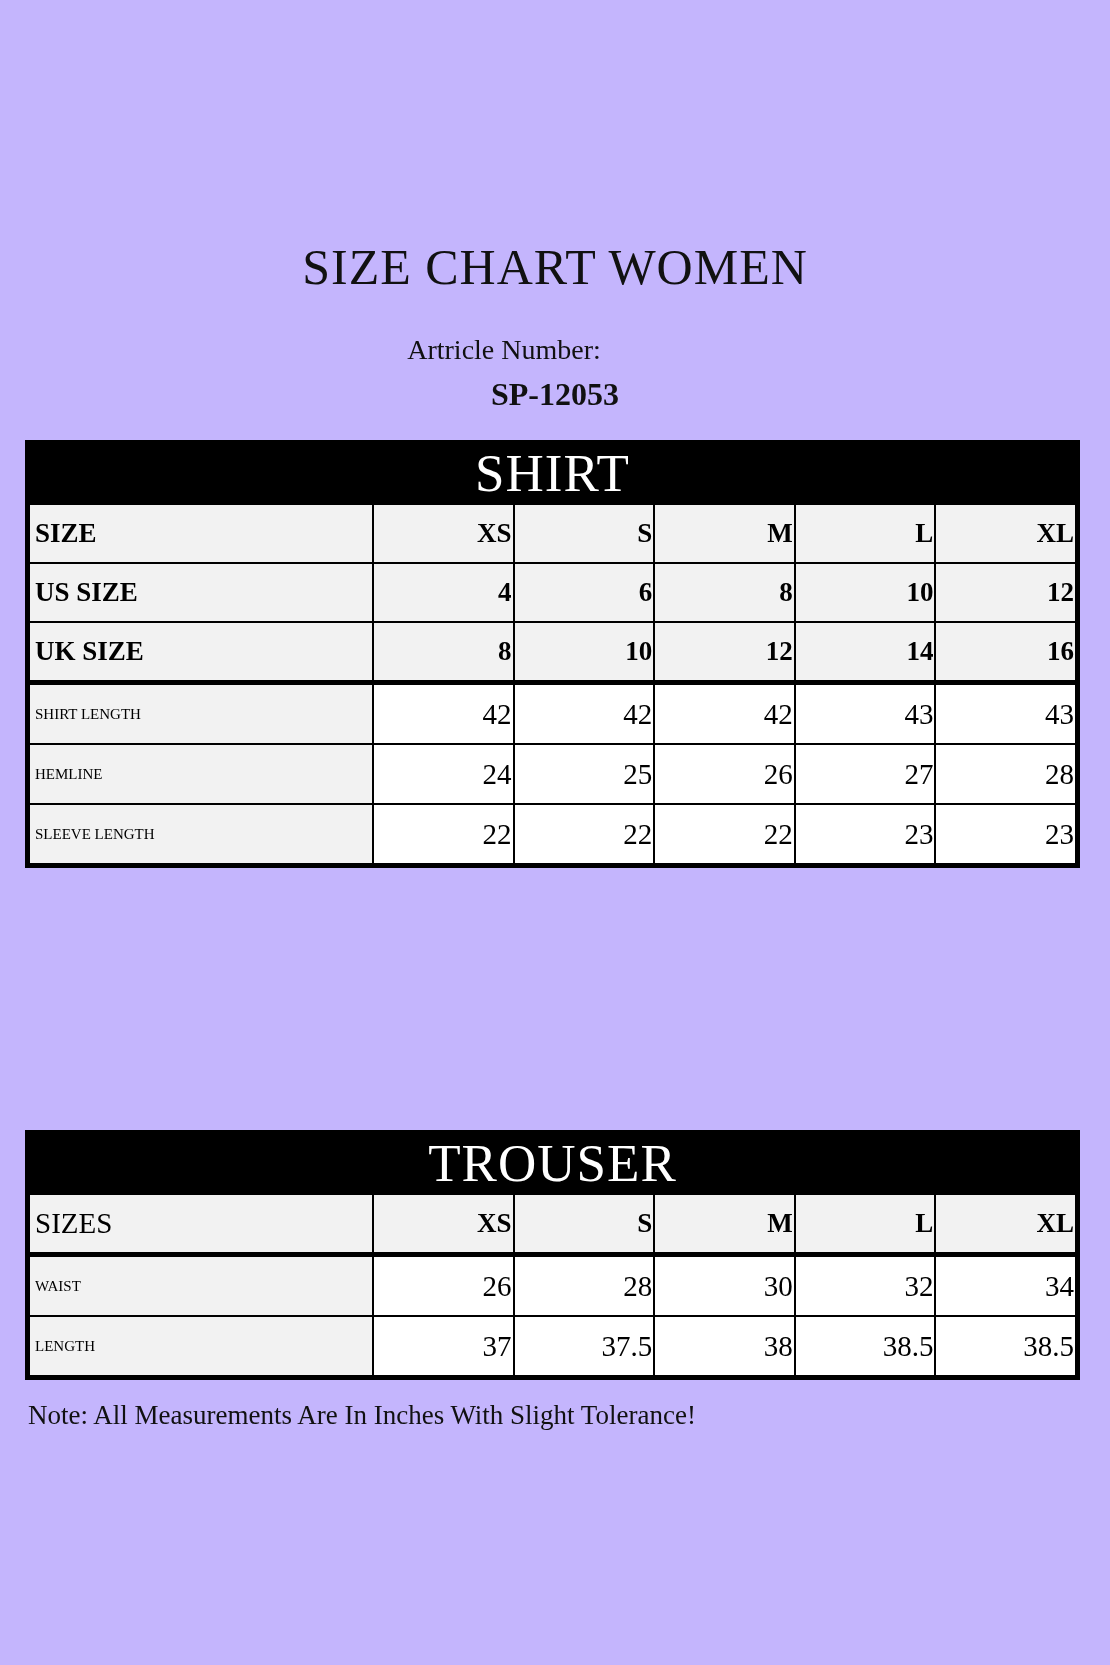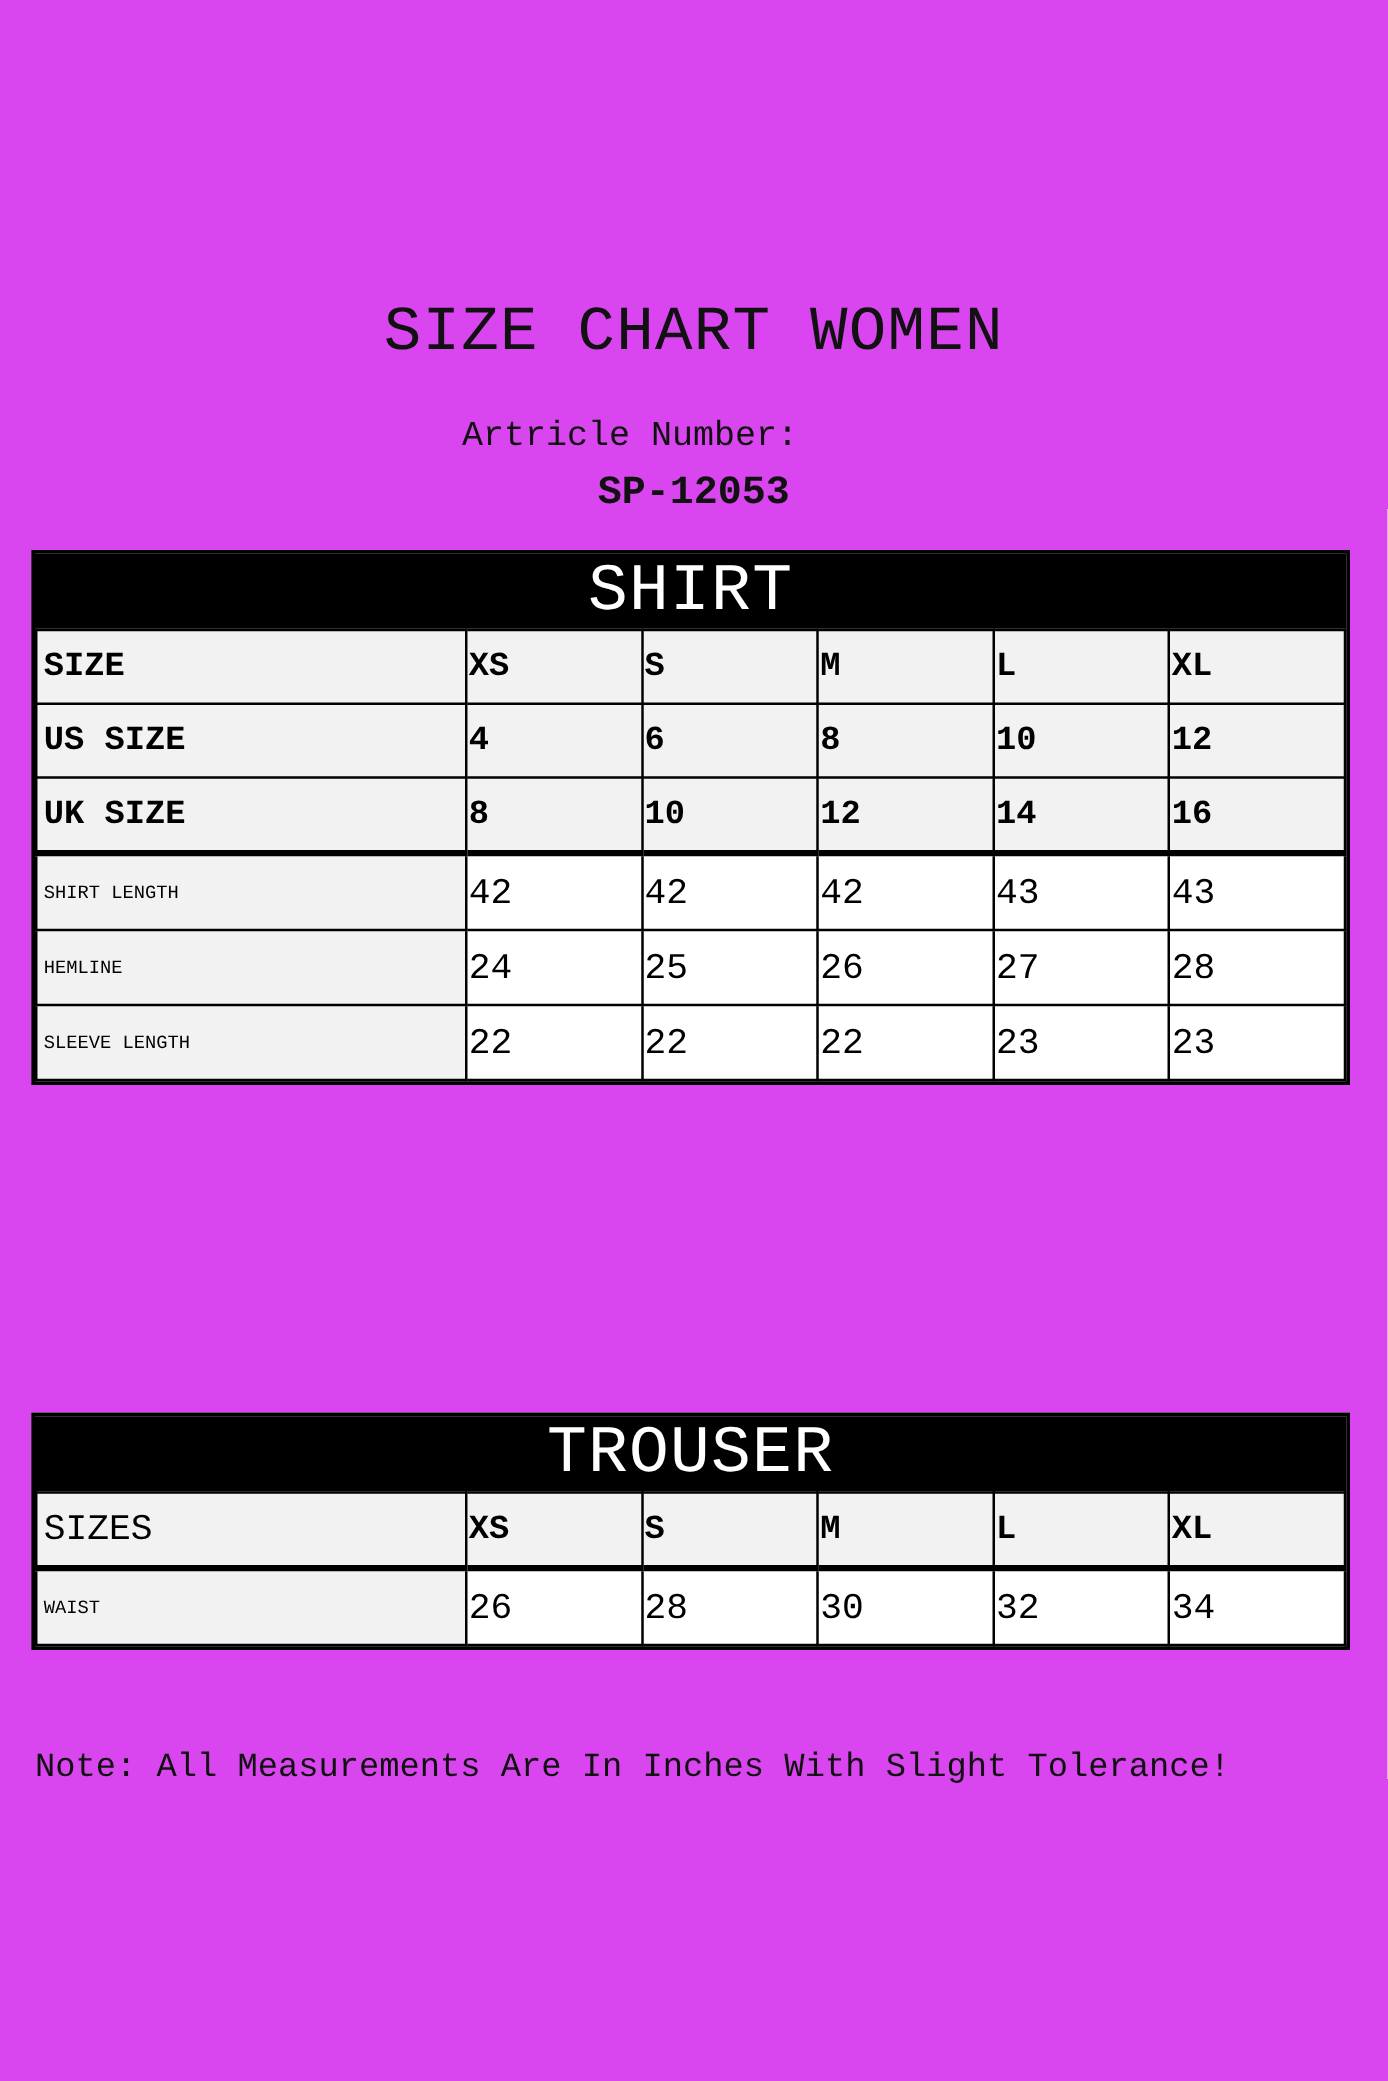--- a/index.html
+++ b/index.html
@@ -5,23 +5,22 @@
   html, body {
     margin: 0;
     padding: 0;
     background: #ffffff;
     font-family: "Liberation Serif", "DejaVu Serif", serif;
   }
   .sheet {
     position: relative;
     width: 1110px;
     height: 1665px;
-    background: #d946ef;
+    background: #c4b5fd;
     overflow: hidden;
-    font-family: Liberation Mono, monospace;
   }
   .doc-title {
     position: absolute;
     left: 0;
     top: 242px;
     width: 1110px;
     text-align: center;
     font-size: 50px;
     line-height: 1.0;
     color: #111111;
@@ -91,21 +90,21 @@
     background: #ffffff;
     font-size: 29px;
     height: 56px;
   }
   tr.meas-row td.label-cell {
     background: #f2f2f2;
     font-size: 15px;
     font-weight: normal;
   }
   td.label-cell { text-align: left; padding-left: 5px; }
-  td.val-cell   { text-align: left; margin-left: 16px; }
+  td.val-cell   { text-align: right; margin-left: 16px; }
   td.plain-label {
     font-weight: normal !important;
     font-size: 29px !important;
   }
   .note {
     position: absolute;
     left: 28px;
     top: 1400px;
     font-size: 27px;
     color: #111111;
@@ -205,19 +204,27 @@
           <td class="val-cell">XL</td>
         </tr>
         <tr class="meas-row">
           <td class="label-cell">WAIST</td>
           <td class="val-cell">26</td>
           <td class="val-cell">28</td>
           <td class="val-cell">30</td>
           <td class="val-cell">32</td>
           <td class="val-cell">34</td>
         </tr>
+        <tr class="meas-row">
+          <td class="label-cell">LENGTH</td>
+          <td class="val-cell">37</td>
+          <td class="val-cell">37.5</td>
+          <td class="val-cell">38</td>
+          <td class="val-cell">38.5</td>
+          <td class="val-cell">38.5</td>
+        </tr>
       </tbody>
     </table>
   </div>
 
   <div class="note">Note: All Measurements Are In Inches With Slight Tolerance!</div>
 
 </div>
 
 </body></html>

